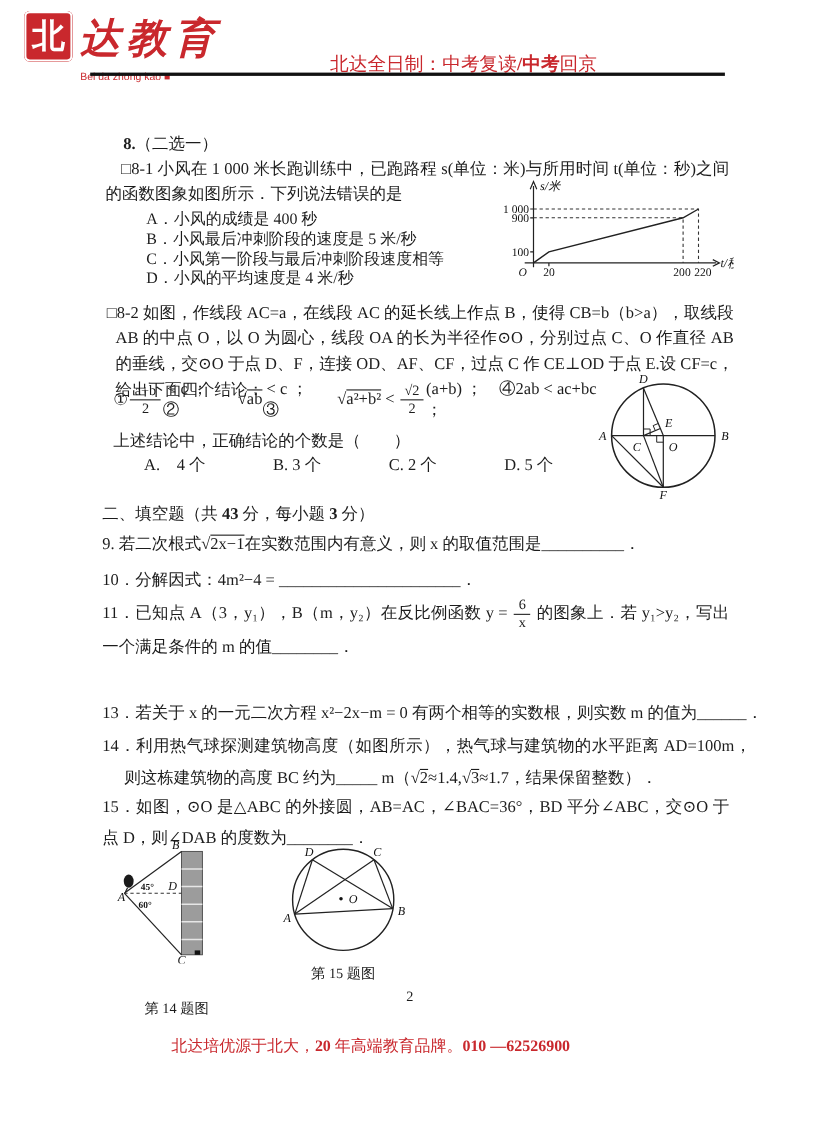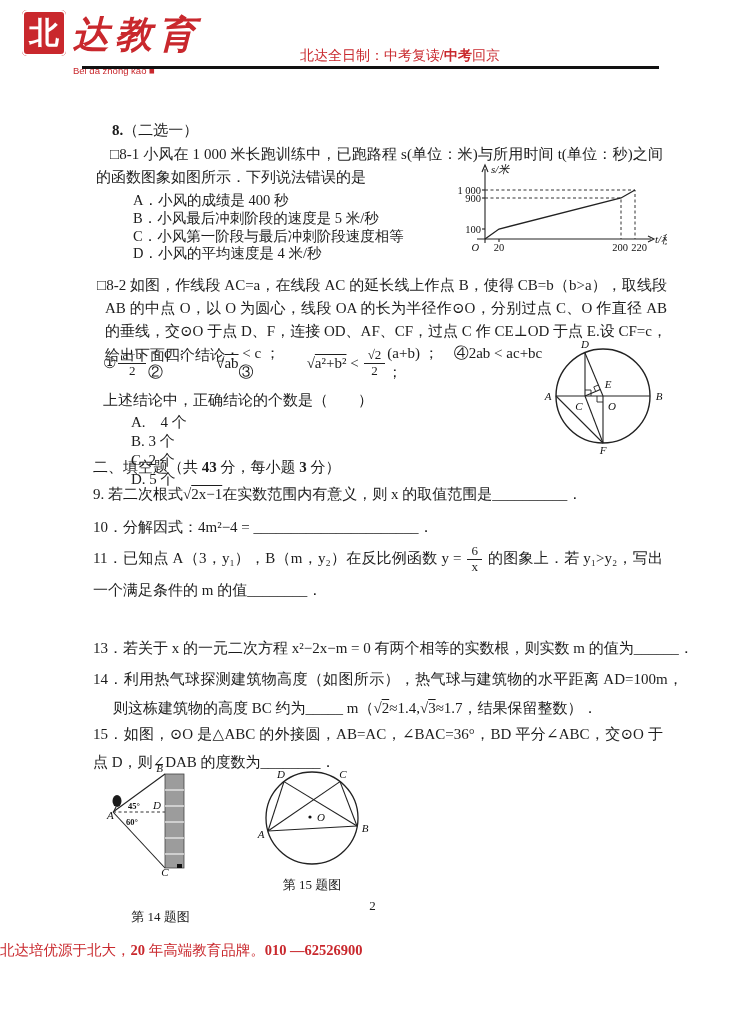--- a/index.html
+++ b/index.html
@@ -6,48 +6,48 @@
   html,body{margin:0;padding:0;background:#fff;}
   .page{position:relative;width:745px;height:1024px;background:#fff;overflow:hidden;
         font-family:"Liberation Serif","DejaVu Serif",serif;color:var(--text);font-size:15px;}
   .abs{position:absolute;}
   
   #seal{left:22px;top:10px;width:44px;height:46px;background:var(--brand-red);border-radius:5px;
         display:flex;align-items:center;justify-content:center;color:#fff;font-size:30px;font-weight:bold;
         box-shadow:inset 0 0 0 2px #fff, inset 0 0 0 4px var(--brand-red);}
   #brand{left:72px;top:10px;font-size:37px;font-weight:bold;font-style:italic;color:var(--brand-red);letter-spacing:6px;}
   #brand-sub{left:73px;top:53px;font-size:9.5px;color:var(--brand-red);font-family:"Liberation Sans",sans-serif;margin-top:12px;}
-  #tagline{left:300px;top:47px;font-size:14px;color:var(--brand-red);}
+  #tagline{left:300px;top:47px;font-size:17px;color:var(--brand-red);}
   #rule{left:82px;top:66px;width:577px;height:3px;background:#111;}
   
   #q8-heading{left:112px;top:121px;}
   #q81-text{left:96px;top:143px;width:567px;line-height:23px;text-indent:14px;text-align:justify;}
   #q81-options{left:133px;top:192px;line-height:17.8px;font-size:14.5px;}
   #q81-graph{left:451px;top:161px;}
   #q82-text{left:97px;top:274px;width:562px;line-height:23.2px;text-align:justify;padding-left:8px;text-indent:-8px;}
   #q82-conclusions{left:103px;top:344px;width:450px;display:flex;align-items:center;white-space:pre-wrap;}
   #q82-question{left:103px;top:391px;}
-  #q82-options{left:131px;top:413px;width:372px;display:flex;justify-content:space-between;flex-direction:column;}
+  #q82-options{left:131px;top:413px;width:372px;display:flex;justify-content:space-between;}
   #q82-figure{left:531px;top:334px;}
   
   #sec2-heading{left:93px;top:458px;}
   #q9{left:93px;top:485px;}
   #q10{left:93px;top:518px;}
   #q11{left:93px;top:543px;width:570px;line-height:30px;text-align:justify;}
   #q12{left:93px;top:612px;}
   #q13{left:93px;top:639px;}
   #q14{left:93px;top:665px;width:570px;line-height:29px;padding-left:20px;text-indent:-20px;text-align:justify;}
   #q15{left:93px;top:720px;width:570px;line-height:28px;text-align:justify;}
   
   #fig14{left:103px;top:764px;}
   #fig14-caption{left:103px;top:880px;width:115px;text-align:center;font-size:13px;margin-top:28px;}
   #fig15{left:237px;top:768px;}
   #fig15-caption{left:237px;top:876px;width:150px;text-align:center;font-size:13px;}
   #pageno{left:0;top:898px;width:745px;text-align:center;font-size:13px;}
-  #footer{left:0;top:941px;width:674px;font-size:14.5px;color:var(--brand-red);}
+  #footer{left:0;top:941px;width:674px;text-align:center;font-size:14.5px;color:var(--brand-red);}
   
   .rt-b{font-weight:bold;}
   .rt-ov{text-decoration:overline;}
   .frac{display:inline-flex;flex-direction:column;align-items:center;vertical-align:middle;
         margin:0 2px;font-size:13px;line-height:1.15;}
   .fnum{padding:0 4px;border-bottom:1px solid #222;}
   .fden{padding:0 4px;}
   
   svg .ln{stroke:#222;stroke-width:1.1;fill:none;}
   svg .dash{stroke:#333;stroke-width:1;fill:none;stroke-dasharray:3,2.5;}

